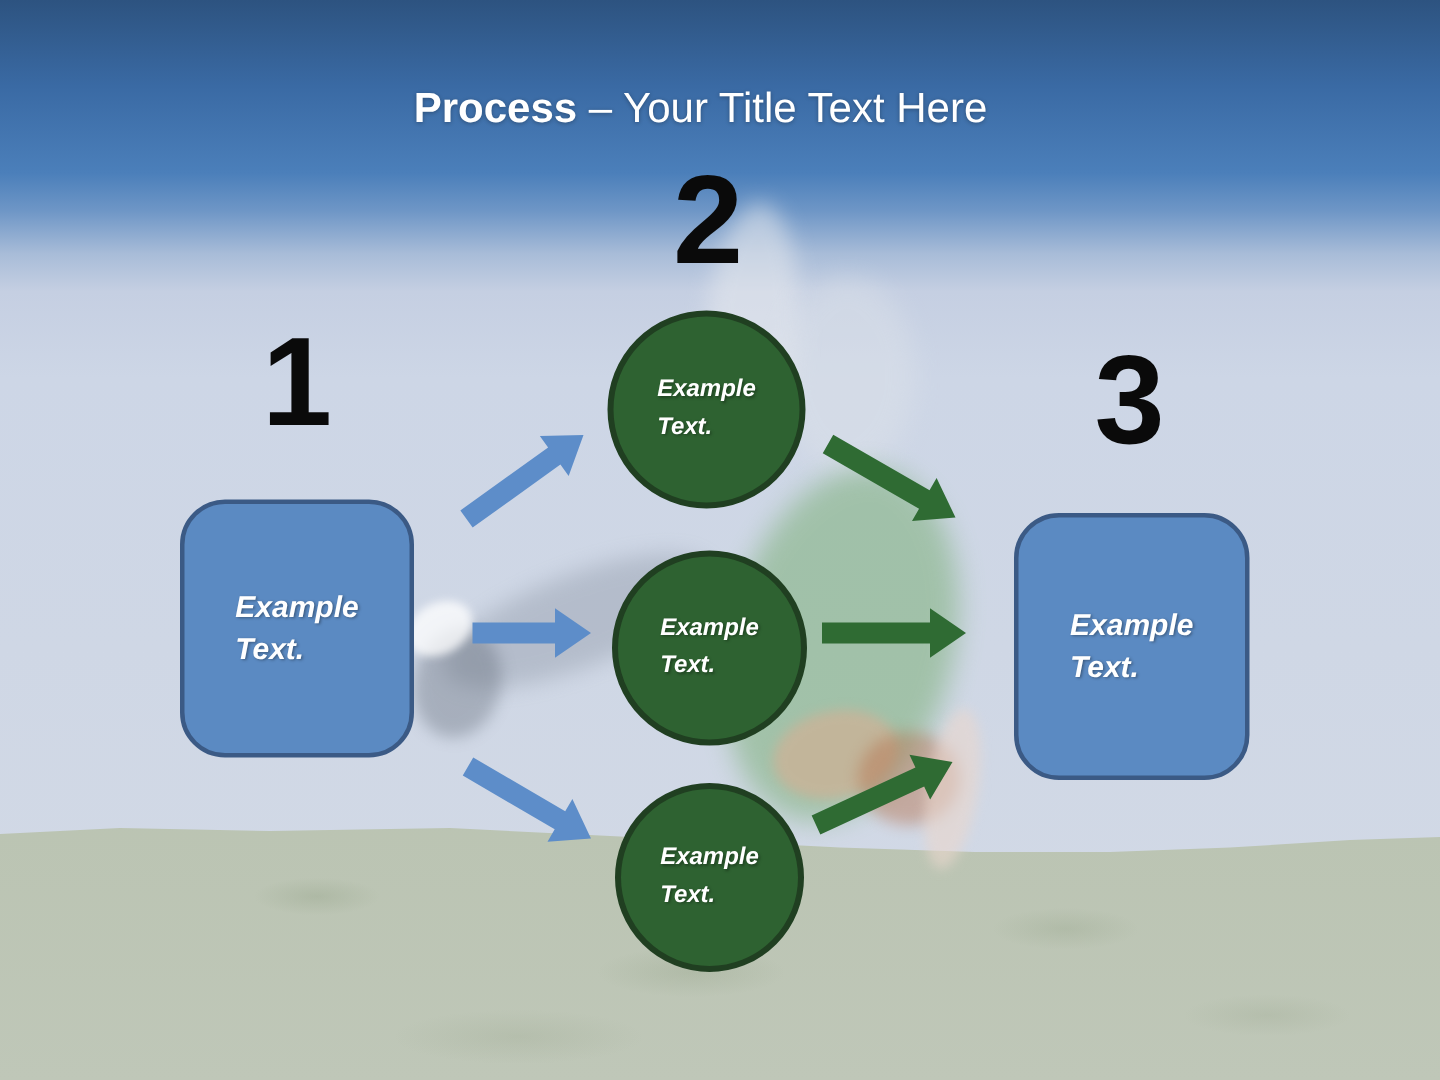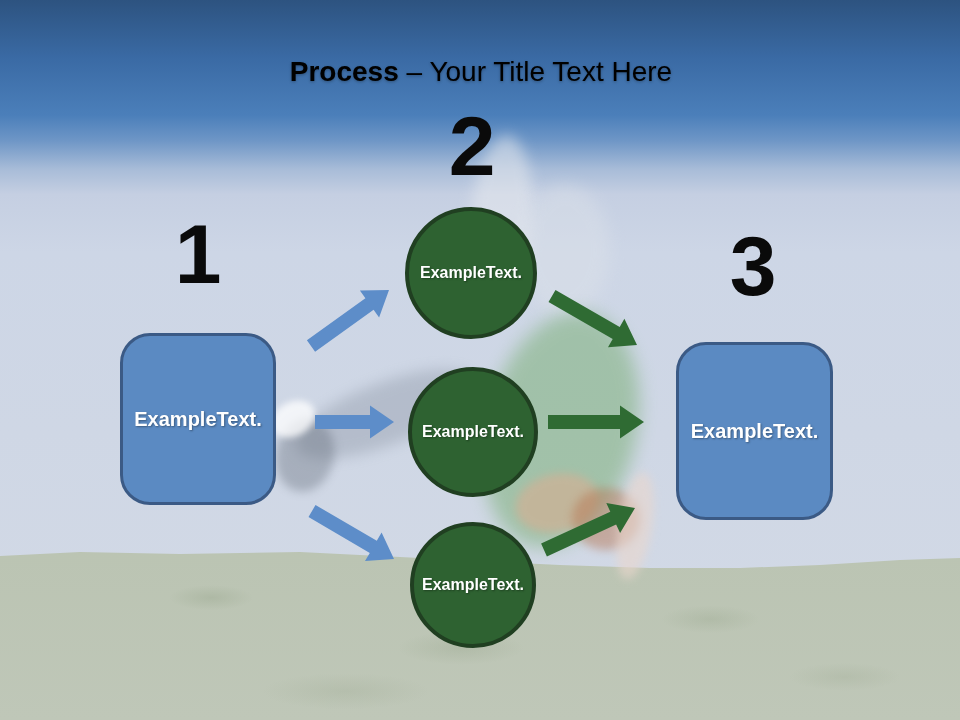--- a/index.html
+++ b/index.html
@@ -38,22 +38,22 @@
   .ph-shoe-dark {left:276px;top:418px;width:58px;height:74px;background:#555e6b;opacity:.33;filter:blur(5px);transform:rotate(12deg);}
   .ph-sock-white{left:270px;top:402px;width:46px;height:34px;background:#ffffff;opacity:.75;filter:blur(3px);transform:rotate(-28deg);}
   .ph-shirt     {left:486px;top:310px;width:150px;height:240px;background:#63a457;opacity:.42;filter:blur(9px);transform:rotate(14deg);}
   .ph-face      {left:515px;top:474px;width:84px;height:58px;background:#e3aa8d;opacity:.50;filter:blur(4px);transform:rotate(-12deg);}
   .ph-hair      {left:572px;top:488px;width:68px;height:62px;background:#b5714c;opacity:.45;filter:blur(5px);}
   .ph-arm       {left:618px;top:472px;width:34px;height:108px;background:#ead7cd;opacity:.60;filter:blur(4px);transform:rotate(9deg);}
   
   .arrows{position:absolute;inset:0;z-index:2;}
   
   .title{
-    position:absolute;left:481px;top:56px;transform:translateX(-50%);
-    z-index:4;white-space:nowrap;color:#000000;font-size:28px;
+    position:absolute;left:467px;top:56px;transform:translateX(-50%);
+    z-index:4;white-space:nowrap;color:#ffffff;font-size:28px;
     text-shadow:0 1px 3px rgba(0,0,0,.3);
   }
   .title .t-bold{font-weight:700;}
   .title .t-reg{font-weight:400;}
   
   .num{
     position:absolute;z-index:4;color:#0a0a0a;font-weight:700;
     font-size:84px;line-height:1;width:60px;text-align:center;
   }
   .num1{left:168px;top:212px;}
@@ -61,22 +61,22 @@
   .num3{left:723px;top:224px;}
   
   .box{
     position:absolute;z-index:3;background:#5b8ac2;border:3px solid #3b5a85;
     border-radius:30px;box-sizing:border-box;
     display:flex;align-items:center;justify-content:center;
   }
   .box-left {left:120px;top:333px;width:156px;height:172px;}
   .box-right{left:676px;top:342px;width:157px;height:178px;}
   .shape-text{
-    display:flex;flex-direction:row;align-items:flex-end;
-    color:#ffffff;font-weight:700;text-align:center;
+    display:flex;flex-direction:column;align-items:flex-start;
+    color:#ffffff;font-weight:700;font-style:italic;text-align:center;
     text-shadow:1px 1px 2px rgba(0,0,0,.35);
   }
   .box .shape-text{font-size:20px;line-height:1.4;}
   
   .circle{
     position:absolute;z-index:3;background:#2e6231;border:4px solid #203f21;
     border-radius:50%;box-sizing:border-box;
     display:flex;align-items:center;justify-content:center;
   }
   .circle .shape-text{font-size:16px;line-height:1.55;}

